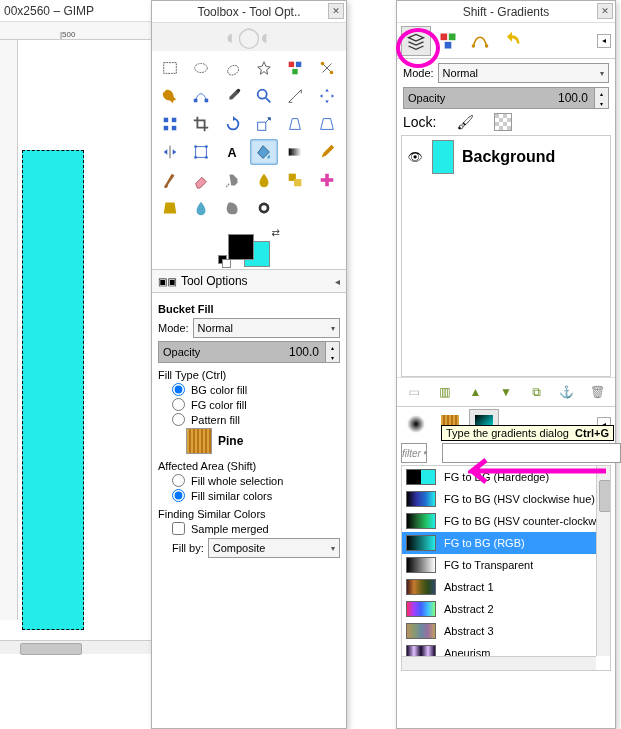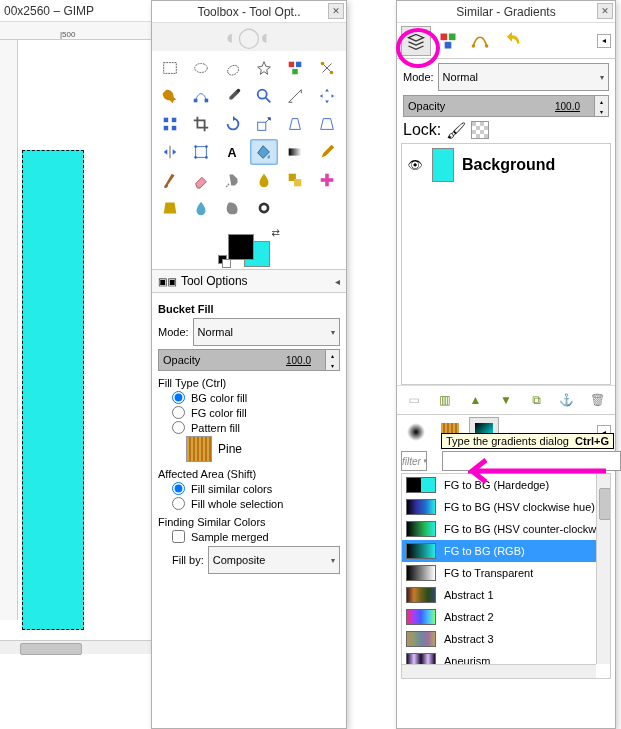--- a/index.html
+++ b/index.html
@@ -32,43 +32,43 @@
   .swap-icon { position:absolute; top:2px; right:66px; font-size:10px; color:#333; }
   .mini-swatch { position:absolute; bottom:2px; left:66px; width:12px; height:12px; }
   .mini-swatch::before{content:"";position:absolute;left:0;top:0;width:7px;height:7px;background:#000;border:1px solid #888;}
   .mini-swatch::after{content:"";position:absolute;left:4px;top:4px;width:7px;height:7px;background:#fff;border:1px solid #888;}
   
   .opt-header { display:flex; align-items:center; padding:4px 6px; border-top:1px solid #ccc; border-bottom:1px solid #ccc; background:#f7f7f7; }
   .opt-header .cfg { font-size:10px; color:#555; margin-left:auto; cursor:pointer; }
   .opt-body { padding: 4px 6px; }
   .field-row { display:flex; align-items:center; margin: 3px 0; font-size:11px; }
   .field-row label.lbl { margin-right:4px; }
-  .select { flex:1; height:28px; border:1px solid #999; background:#f5f5f5; display:flex; align-items:center; justify-content:space-between; padding:0 4px; cursor:pointer; }
+  .select { flex:1; height:20px; border:1px solid #999; background:#f5f5f5; display:flex; align-items:center; justify-content:space-between; padding:0 4px; cursor:pointer; }
   .select .caret { font-size:8px; color:#555; }
   .slider-row { display:flex; align-items:center; border:1px solid #999; height:22px; background:#bcbcbc; margin:3px 0;}
   .slider-row .label { padding-left:4px; flex:1; font-size:11px; }
-  .slider-row .val { padding-right:14px; font-size:10px;text-decoration:underline; }
+  .slider-row .val { padding-right:6px; font-size:12px; }
   .slider-row .spin { width:14px; display:flex; flex-direction:column; }
   .slider-row .spin div { height:10px; border-left:1px solid #999; display:flex;align-items:center;justify-content:center; font-size:6px; background:#eee; cursor:pointer;}
   .group-title { font-size:11px; margin-top:6px; margin-bottom:2px; }
   .radio-row, .check-row { display:flex; align-items:center; margin:2px 0 2px 14px; font-size:11px; }
   .radio-row input, .check-row input { margin-right:6px; }
-  .pattern-row { display:flex; align-items:center; margin:2px 0 2px 28px; }
+  .pattern-row { display:flex; align-items:center; margin:2px 0 2px 28px;font-weight:bold; }
   .pattern-thumb { width:26px; height:26px; background: repeating-linear-gradient(90deg,#d9a23b 0 2px,#b87417 2px 4px); border:1px solid #999; margin-right:6px; }
 
   
   .layers-dock { left: 396px; top: 0; width: 220px; height: 729px; }
   .tab-strip { height: 36px; display:flex; align-items:center; padding:2px 4px; border-bottom:1px solid #ccc; position:relative; }
   .tab-btn { width:30px; height:30px; border:1px solid transparent; display:flex;align-items:center;justify-content:center; cursor:pointer; margin-right:2px; }
   .tab-btn.active { background:#e9e9e9; border:1px solid #aaa; }
   .tab-btn svg { width:20px; height:20px; }
   .cfg-caret { margin-left:auto; width:14px;height:14px; border:1px solid #aaa; display:flex;align-items:center;justify-content:center; font-size:8px; cursor:pointer;}
   .layer-mode { display:flex; align-items:center; padding:4px 6px 2px; font-size:11px; }
   .layer-mode .select { margin-left:4px; }
-  .lock-row { display:flex; align-items:center; padding:2px 6px 4px; font-size:16px; gap:6px; }
+  .lock-row { display:flex; align-items:center; padding:2px 6px 4px; font-size:14px; gap:20px; }
   .lock-icon { width:18px;height:18px; display:flex;align-items:center;justify-content:center; }
   .layer-list { height:242px; border:1px solid #ccc; margin:0 4px; background:#fff; overflow:auto; }
   .layer-row { display:flex; align-items:center; padding:4px; gap:8px; }
   .eye { width:18px;height:18px; display:flex;align-items:center;justify-content:center; cursor:pointer;}
   .layer-thumb { width:22px; height:34px; background:#24ece9; border:1px solid #888; }
   .layer-name { font-weight:bold; font-size:16px; }
   .layer-btns { display:flex; justify-content:space-around; padding:4px 2px; border-top:1px solid #ddd; }
   .layer-btns .lb { width:20px;height:20px; display:flex;align-items:center;justify-content:center; cursor:pointer; font-size:12px; color:#6b8e23;}
   .layer-btns .lb.doc{ color:#aaa;} .layer-btns .lb.anchor{color:#5577cc;} .layer-btns .lb.trash{color:#888;}
 
@@ -358,46 +358,46 @@
         <input type="radio" name="ft" style="">
         <span>Pattern fill</span>
       </div>
     <div class="pattern-row">
       <div class="pattern-thumb"></div>
       <span>Pine</span>
     </div>
 
     <div class="group-title">Affected Area   (Shift)</div>
     <div class="radio-row">
+        <input type="radio" name="aa" style="">
+        <span>Fill whole selection</span>
+      </div>
+    <div class="radio-row">
         <input type="radio" name="aa" checked="" style="">
         <span>Fill similar colors</span>
-      </div>
-    <div class="radio-row">
-        <input type="radio" name="aa" style="">
-        <span>Fill whole selection</span>
       </div>
 
     <div class="group-title">Finding Similar Colors</div>
     <div class="check-row">
         <input type="checkbox" style="">
         <span>Sample merged</span>
       </div>
     <div class="field-row" style="margin-left:14px">
       <label class="lbl">Fill by:</label>
       <div class="select">
         <span>Composite</span>
           <span class="caret">▾</span>
       </div>
     </div>
   </div>
 </div>
 
 <div class="dock layers-dock">
   <div class="dock-title">
-    <span>Similar - Gradients</span>
+    <span>Shift - Gradients</span>
     <div class="dock-close">✕</div>
   </div>
   <div class="tab-strip">
     <div class="tab-btn active">
         <svg viewBox="0 0 24 24">
           <path fill="none" stroke="#333" stroke-width="1.5" d="M3 8 12 4l9 4-9 4zM3 13l9 4 9-4M3 18l9 4 9-4"></path>
         </svg>
       </div>
     <div class="tab-btn">
         <svg viewBox="0 0 24 24">

